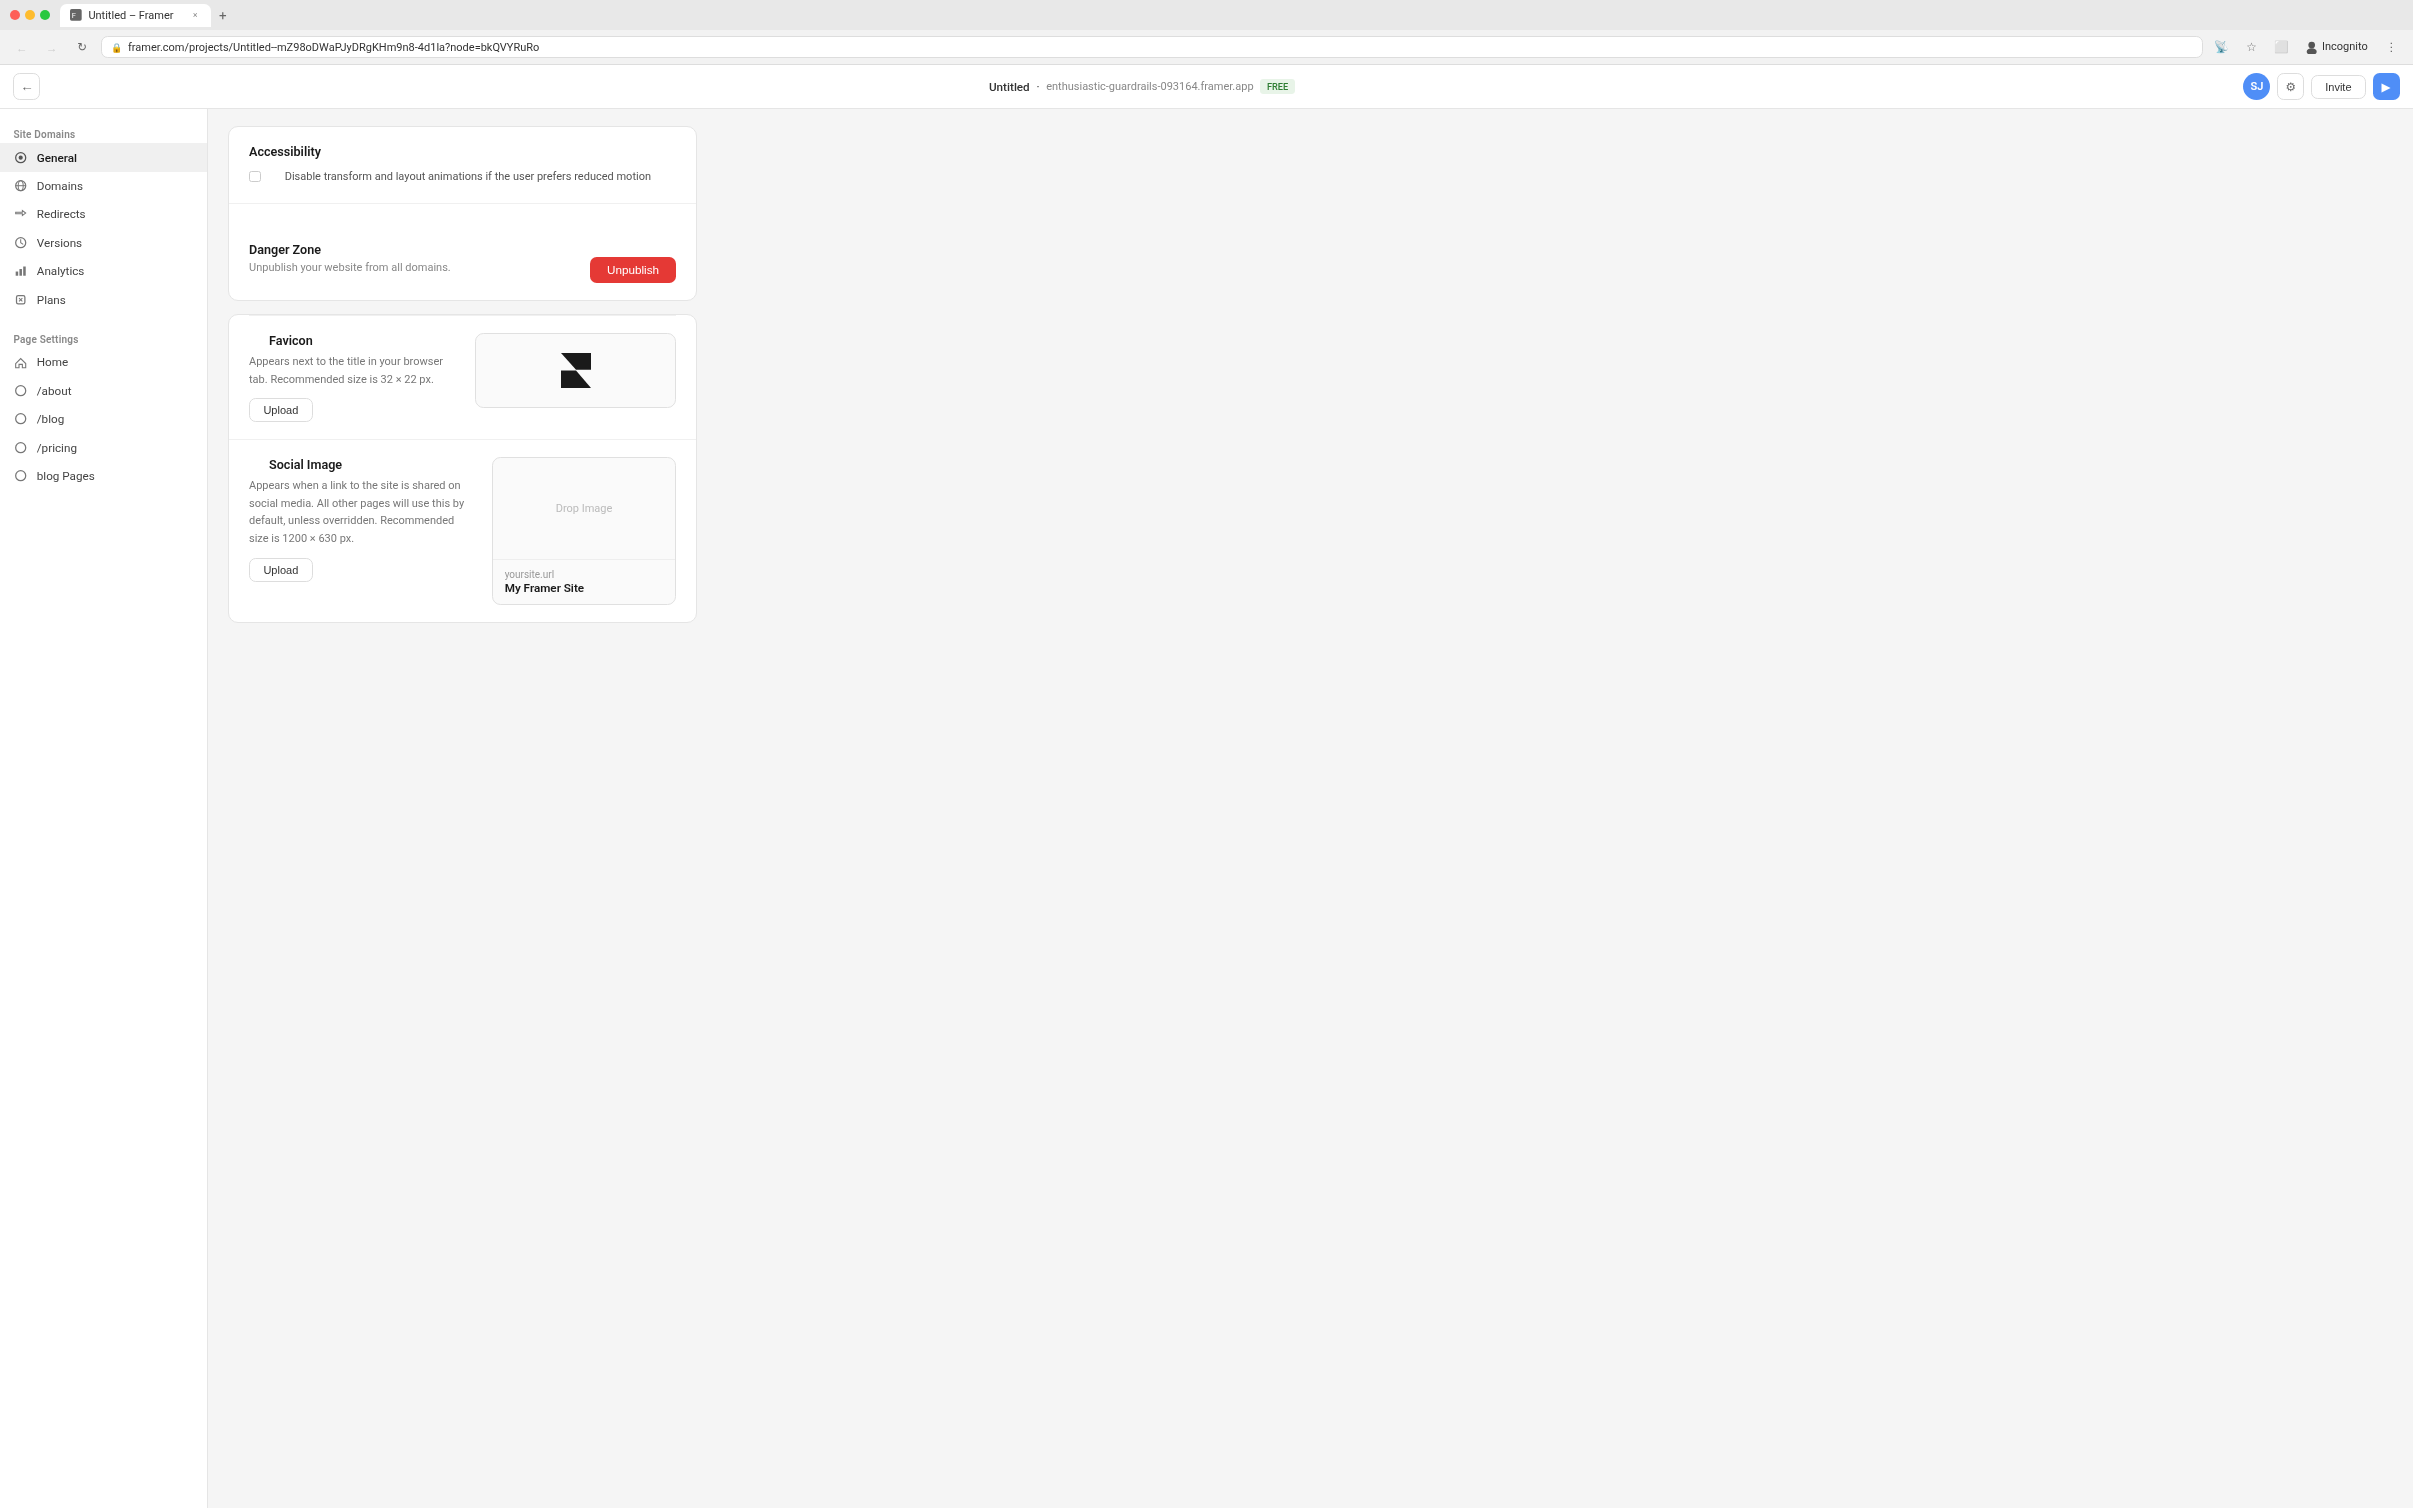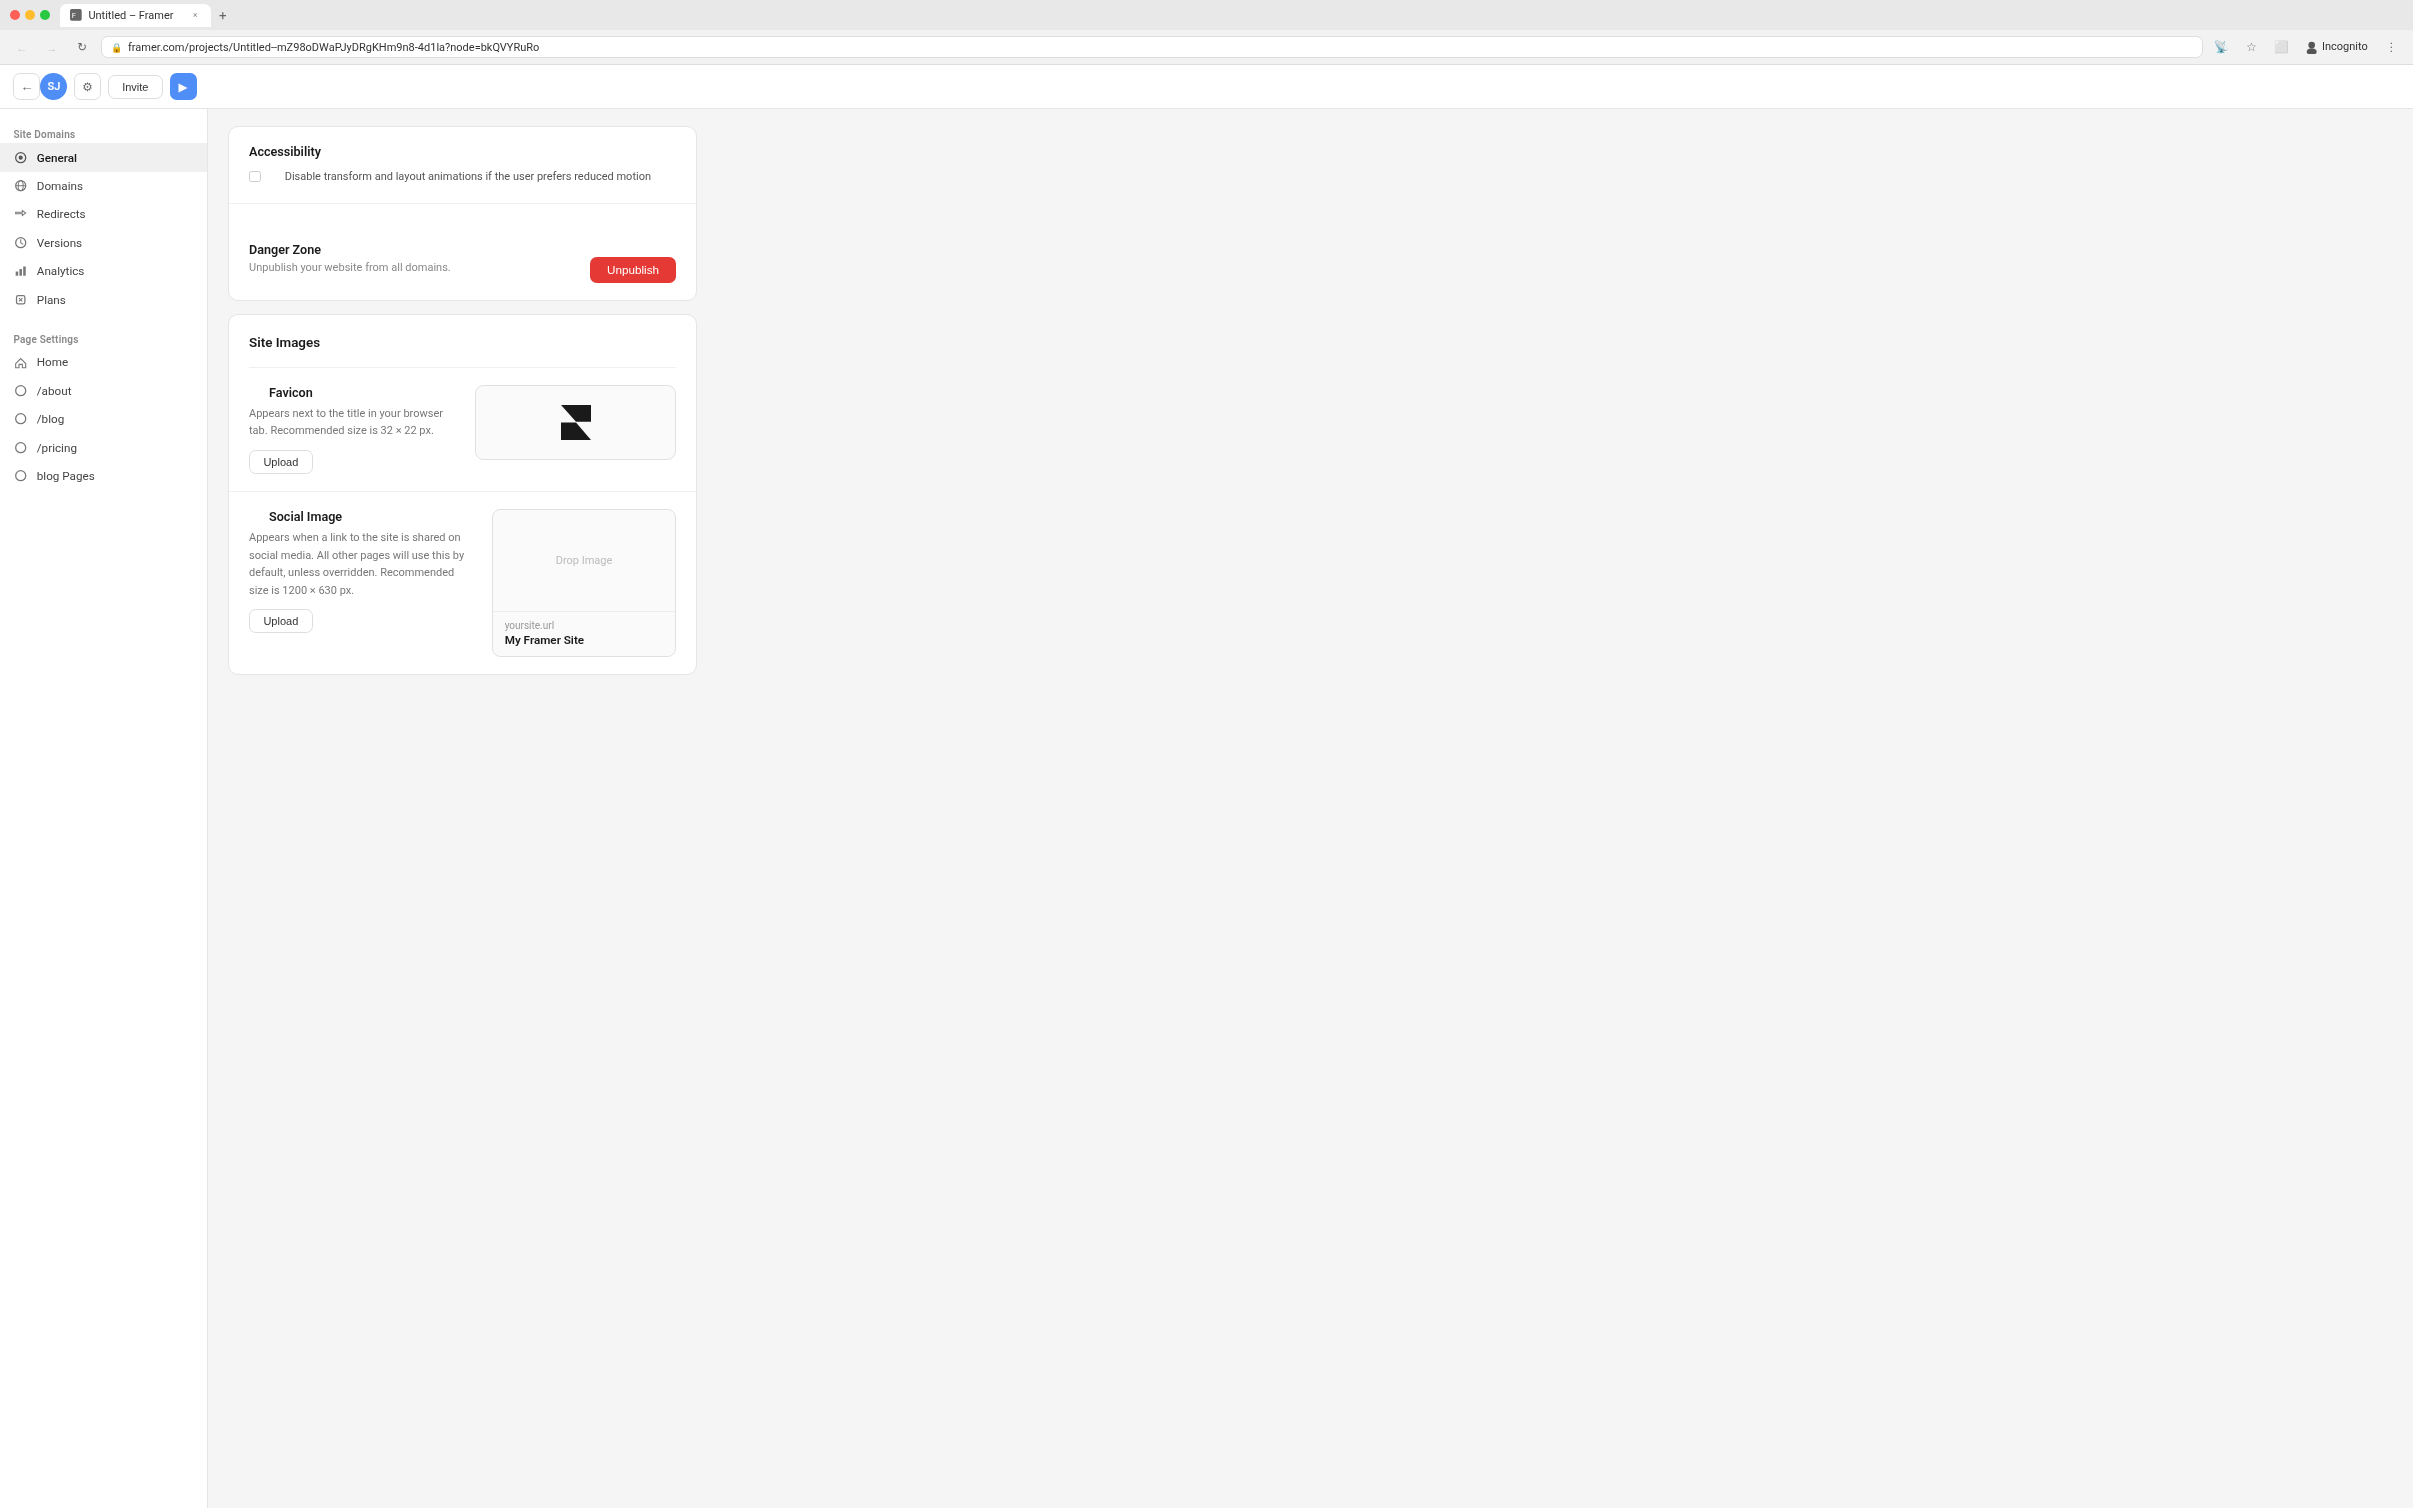--- a/index.html
+++ b/index.html
@@ -137,20 +137,26 @@
       </div>
       <div class="toolbar-icon-btn">⋮</div>
     </div>
   </div>
 </div>
 
 <div class="app-header">
   <div class="app-header-back">
     <span>←</span>
   </div>
+  <div class="app-header-center">
+    <span class="app-header-title">Untitled</span>
+    <span>·</span>
+    <span class="app-header-domain">enthusiastic-guardrails-093164.framer.app</span>
+    <span class="app-header-badge">FREE</span>
+  </div>
   <div class="app-header-actions">
     <div class="avatar-btn">SJ</div>
     <div class="settings-btn">
       <span>⚙</span>
     </div>
     <button class="invite-btn">Invite</button>
     <div class="play-btn">
       <span>▶</span>
     </div>
   </div>
@@ -287,23 +293,20 @@
         <div class="danger-section">
           <div>
             <div class="danger-title">Danger Zone</div>
             <div class="danger-desc">Unpublish your website from all domains.</div>
           </div>
           <button class="unpublish-btn">Unpublish</button>
         </div>
       </div>
 
       <div class="card">
-        <div style="padding: 20px 20px 13.4px;">
-          <div class="section-title">Site Images</div>
-        </div>
         <div style="height:0.8px; background:#f0f0f0; margin: 0 20px;"></div>
 
         <div class="image-section">
           <div class="image-section-left">
             <div class="image-section-title">Favicon</div>
             <div class="image-section-desc">Appears next to the title in your browser tab. Recommended size is 32 × 22 px.</div>
             <button class="upload-btn">Upload</button>
           </div>
           <div class="image-preview">
 

